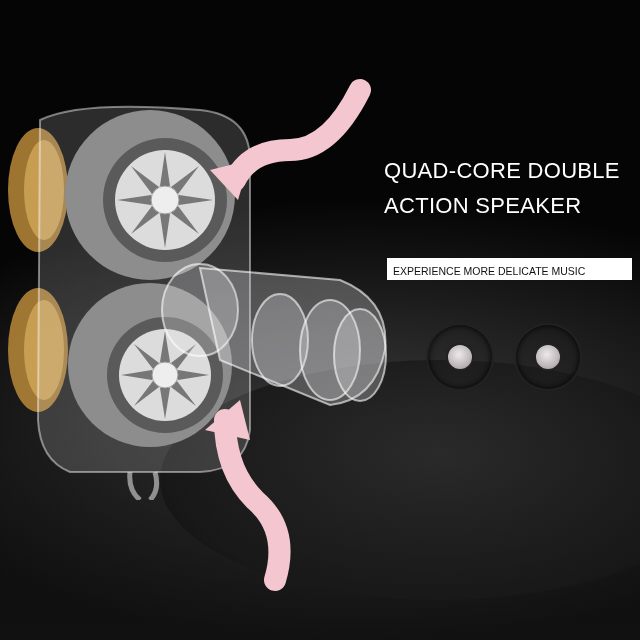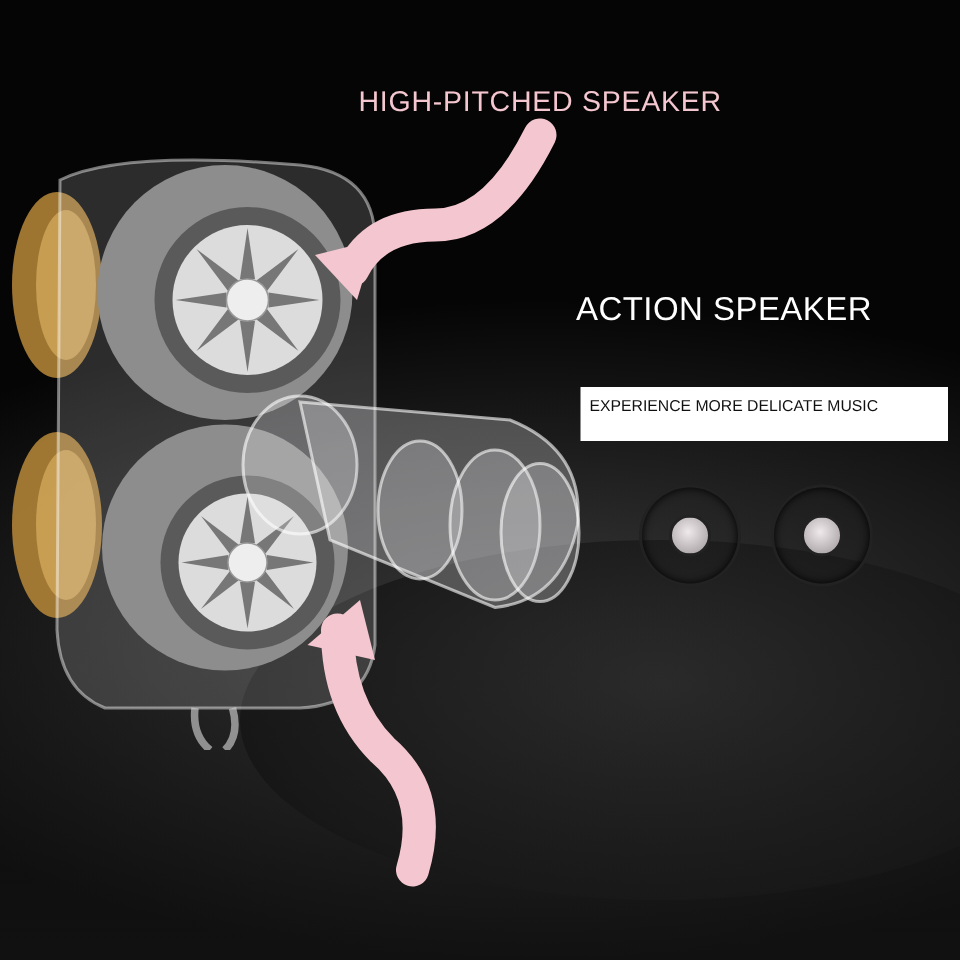--- a/index.html
+++ b/index.html
@@ -10,21 +10,21 @@
     background: radial-gradient(ellipse at 50% 40%, #2a2a2a 0%, #121212 70%, #000 100%); opacity:.9; }
   .haze { position:absolute; left:0; top:0; width:640px; height:640px;
     background: linear-gradient(180deg, rgba(0,0,0,0.0) 40%, rgba(40,40,40,0.35) 100%); }
   .label-pink { position:absolute; color:#f4c6cf; font-size:19px; letter-spacing:0.5px; white-space:nowrap; }
   .t-high { left:239px; top:58px; }
   .t-sub { left:297px; top:587px; }
   .t-title { position:absolute; left:384px; color:#fff; font-size:22px; letter-spacing:0.3px; white-space:nowrap; }
   .t-title.l1 { top:158px; }
   .t-title.l2 { top:193px; }
   .t-small { position:absolute; left:384px; top:226px; color:#e8e8e8; font-size:10.5px; white-space:nowrap; }
-  .t-box { position:absolute; left:387px; top:258px; width:245px; height:36px; background:#fff; color:#111;
+  .t-box { position:absolute; left:387px; top:258px; width:245px; height:22px; background:#fff; color:#111;
     font-size:10.5px; line-height:26px; padding-left:6px; box-sizing:border-box; white-space:nowrap; }
   .driver { position:absolute; width:64px; height:64px; border-radius:50%;
     background: radial-gradient(circle at 50% 50%, #d8d4d6 0 14px, #1a1a1a 15px 17px,
       repeating-conic-gradient(#cfcfcf 0 8deg, #555 8deg 14deg) 18px);
     box-shadow: 0 0 0 2px #222, inset 0 0 6px #000; }
   .drv-inner { position:absolute; left:18px; top:18px; width:28px; height:28px; border-radius:50%;
     background: radial-gradient(circle at 45% 40%, #efe9ec, #9c9698); border:2px solid #222; box-sizing:border-box; }
   .d1 { left:428px; top:325px; } .d2 { left:516px; top:325px; }
   .earphone { position:absolute; left:0; top:100px; width:400px; height:400px; }
   svg { display:block; }
@@ -87,22 +87,22 @@
     <path d="M155 372 Q160 390 150 400" stroke="rgba(220,220,220,0.6)" stroke-width="5" fill="none"></path>
   </svg>
 
   <svg style="position:absolute;left:0;top:0" width="640" height="640">
     <path d="M360 90 Q330 150 290 150 Q250 150 235 180" stroke="#f4c6cf" stroke-width="22" fill="none" stroke-linecap="round"></path>
     <path d="M210 170 L250 160 L238 200 Z" fill="#f4c6cf"></path>
     <path d="M275 580 Q290 530 255 500 Q225 470 225 420" stroke="#f4c6cf" stroke-width="22" fill="none" stroke-linecap="round"></path>
     <path d="M205 430 L240 400 L250 440 Z" fill="#f4c6cf"></path>
   </svg>
 
-  <div class="label-pink t-high">HIGH-PITCHED SPEAKER</div>
 
+  <div class="t-title l1">QUAD-CORE DOUBLE</div>
   <div class="t-title l2">ACTION SPEAKER</div>
   <div class="t-box">EXPERIENCE MORE DELICATE MUSIC</div>
 
   <div class="driver d1">
       <div class="drv-inner"></div>
     </div>
   <div class="driver d2">
       <div class="drv-inner"></div>
     </div>
 </div>

